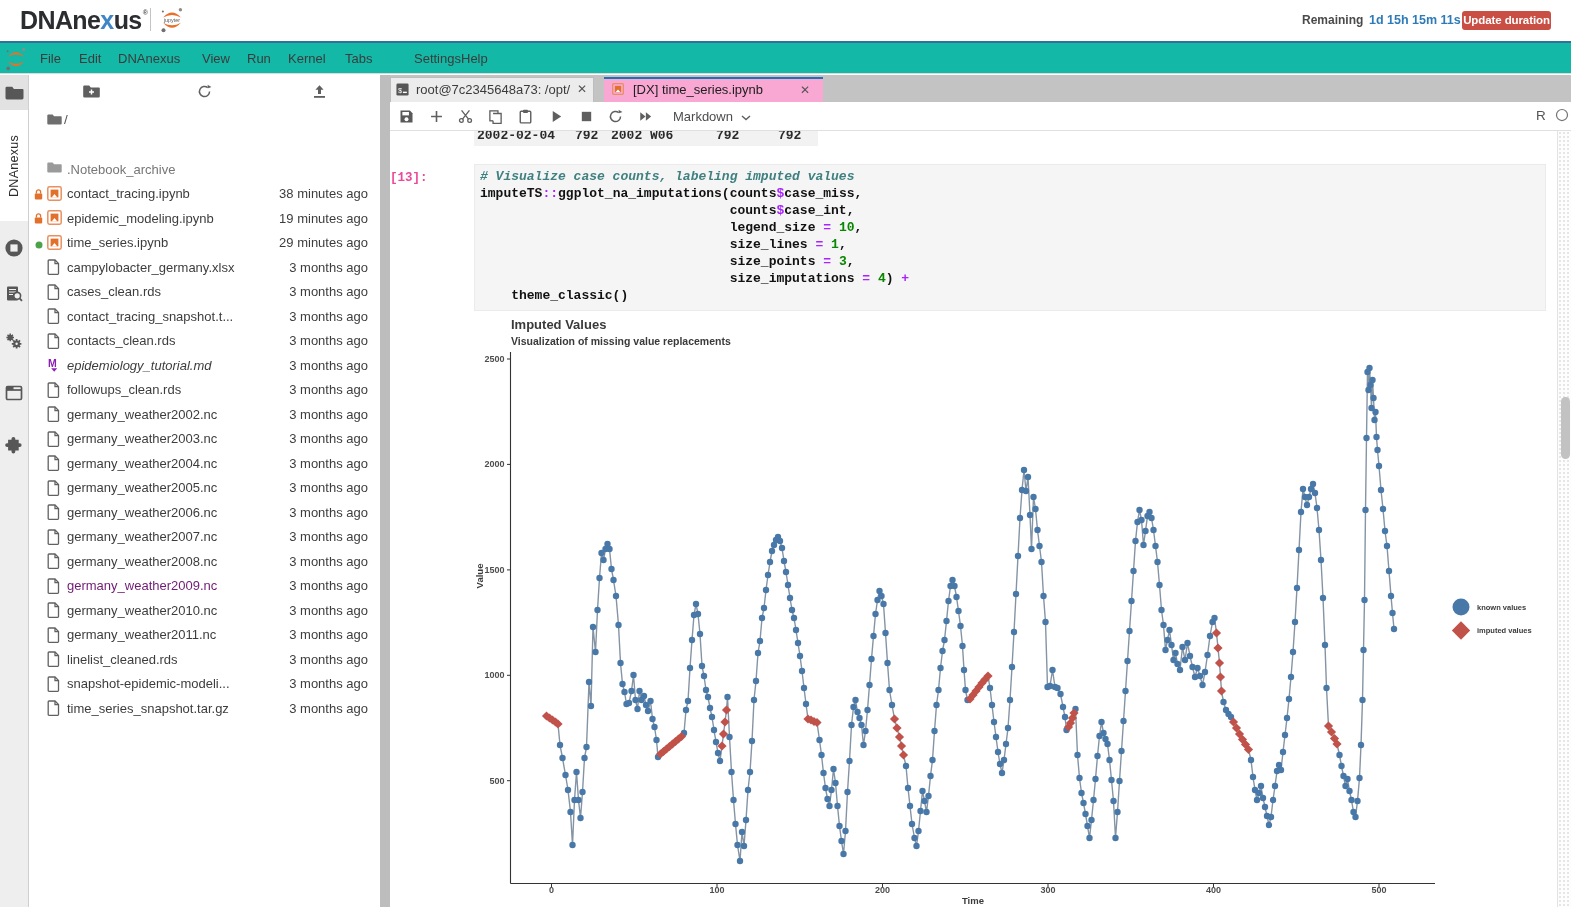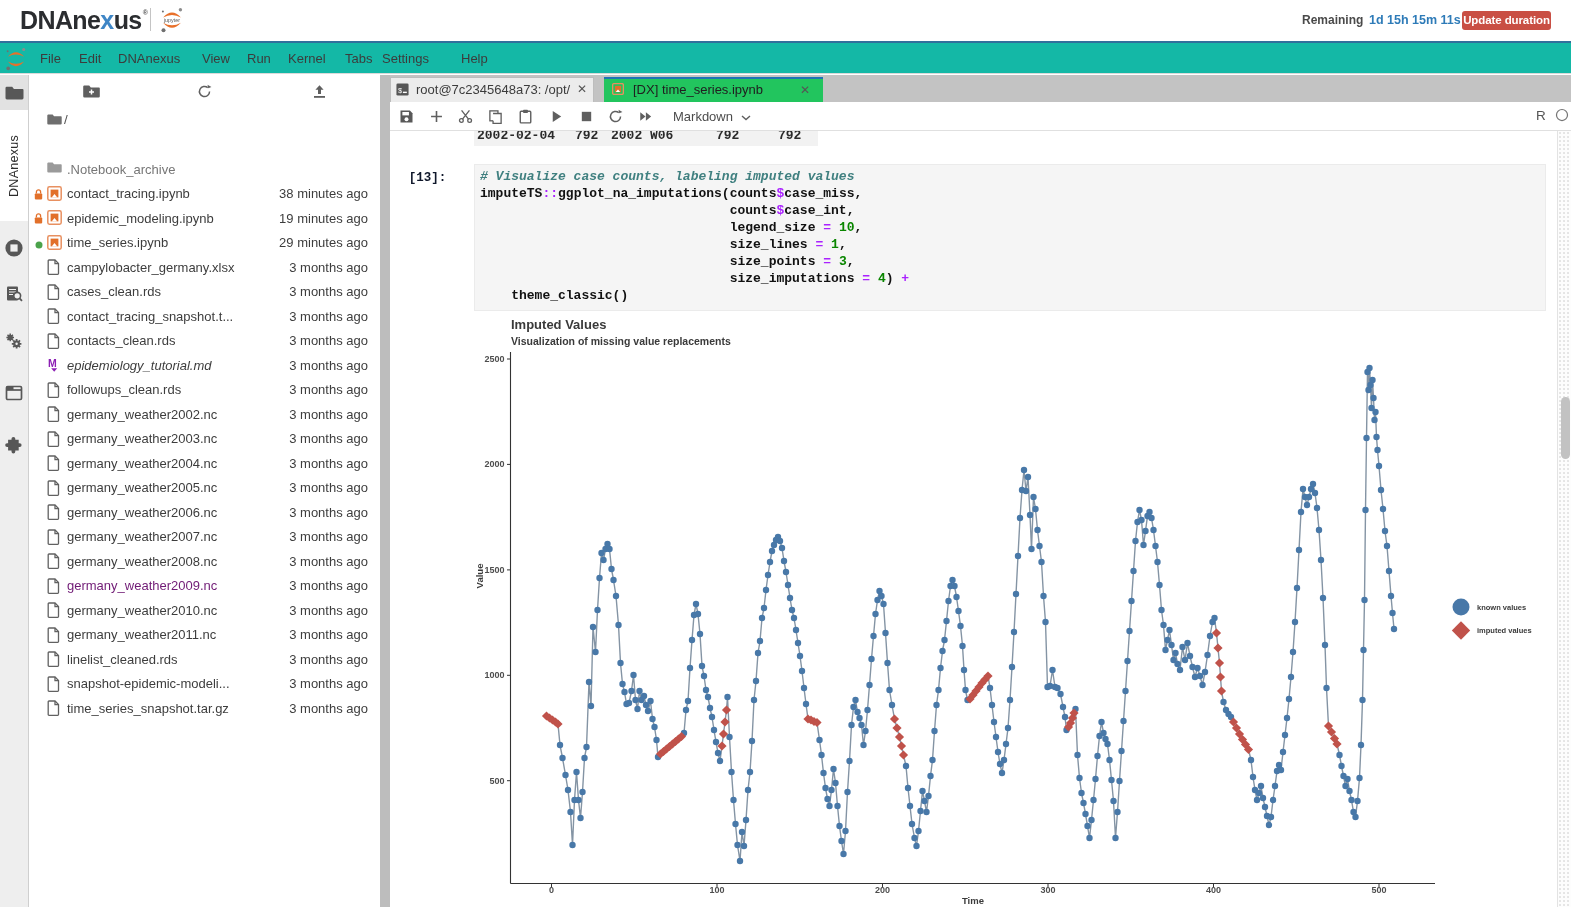--- a/index.html
+++ b/index.html
@@ -51,43 +51,43 @@
 .fwhen { position:absolute; right:13px; top:4.5px; color:#3d3d3d; }
 
 
 #splitter { position:absolute; left:380px; top:75px; width:10px; height:832px; background:#bdbdbd; }
 
 
 #main { position:absolute; left:390px; top:75px; width:1181px; height:832px; background:#fff; }
 #tabbar { position:absolute; left:0; top:0; width:1181px; height:27px; background:#c3c3c3; }
 .tab { position:absolute; top:2px; height:25px; font-size:13px; color:#3c3c3c; }
 #tab1 { left:0px; width:204px; background:#ececec; border:1px solid #bdbdbd; border-bottom:none; }
-#tab2 { left:214px; width:219px; background:#22c55e; border-top:2.5px solid #1f72b5; color:#202020; font-size:13px;padding-left:25px; }
+#tab2 { left:214px; width:219px; background:#f9a8d4; border-top:2.5px solid #1f72b5; color:#202020; font-size:13px;padding-left:25px; }
 .tabic { position:absolute; left:8px; top:5px; }
 #tab1 .tabic { left:5px; }
 .tabtxt { position:absolute; left:25px; top:4px; white-space:nowrap; }
 #tab2 .tabtxt { top:2.5px; left:29px; }
 #tab2 .tabic { top:3.5px; }
 .tabx { position:absolute; right:6px; top:4px; font-size:12px; color:#555; }
 #toolbar { position:absolute; left:0; top:27px; width:1181px; height:29px; background:#fff;
   border-bottom:1px solid #e0e0e0; }
 .tbi { position:absolute; top:7px; width:15px; height:15px; }
 .tbi svg { width:15px; height:15px; }
 #celltype { position:absolute; left:283px; top:7px; font-size:13px; color:#4c4c4c; }
 #ctcaret { position:absolute; left:351px; top:13px; width:10px; height:6px; }
 #kname { position:absolute; left:1146px; top:6px; font-size:13.5px; color:#555; }
 #kstatus { position:absolute; left:1165px; top:6px; width:14px; height:14px; }
 
 
 #content { position:absolute; left:0; top:56px; width:1166px; height:776px; background:#fff; overflow:hidden;font-weight:bold; }
 #tablerow { position:absolute; left:84px; top:0; width:344px; height:15px; background:#f2f2f2;
   overflow:hidden; font-family:"Liberation Mono",monospace; font-size:13px; color:#2b2b2b; }
 #tablerow span { position:absolute; top:-3px; }
-#cellprompt { position:absolute; left:0; top:40px; width:75px; text-align:center;
-  font-family:"Liberation Mono",monospace; font-size:12.5px; color:#0f172a; }
+#cellprompt { position:absolute; left:0; top:40px; width:75px; text-align:left;
+  font-family:"Liberation Mono",monospace; font-size:12.5px; color:#ec4899; }
 #cell { position:absolute; left:84px; top:33px; width:1072px; height:147px; background:#f5f5f5;
   border:1px solid #ebebeb; }
 #code { position:absolute; left:5px; top:3px; font-family:"Liberation Mono",monospace;
   font-size:13px; line-height:17px; color:#111; white-space:pre; }
 #code .cm { color:#408080; font-style:italic; }
 #code .op { color:#aa22ff; }
 #code .num { color:#0a8600; }
 #chartwrap { position:absolute; left:84px; top:182px; width:1069px; height:594px; }
 
 
@@ -123,21 +123,21 @@
           <circle cx="2.9" cy="4.5" r="1" fill="#6f6f6f"></circle>
           <circle cx="3.5" cy="23.3" r="2" fill="#6f6f6f"></circle>
         </svg></div>
     <span class="mitem" style="left:40px">File</span>
       <span class="mitem" style="left:79px">Edit</span>
       <span class="mitem" style="left:118px">DNAnexus</span>
       <span class="mitem" style="left:202px">View</span>
       <span class="mitem" style="left:247px">Run</span>
       <span class="mitem" style="left:288px">Kernel</span>
       <span class="mitem" style="left:345px">Tabs</span>
-      <span class="mitem" style="left:382px">Settings</span>
+      <span class="mitem" style="left:414px">Settings</span>
       <span class="mitem" style="left:461px">Help</span>
   </div>
   <div id="sidebar">
       <div id="sbsel"><svg width="19" height="15" viewBox="0 0 16 13">
           <path d="M1 1.5h5l1.5 2H15a.8.8 0 0 1 .8.8v7A1.2 1.2 0 0 1 14.6 12.5H1.4A1.2 1.2 0 0 1 0.2 11.3V2.7A1.2 1.2 0 0 1 1 1.5Z" fill="#575757"></path>
         </svg></div>
       <div id="sbdnx">DNAnexus</div>
       <div class="sbic" style="top:163px"><svg viewBox="0 0 20 20">
           <circle cx="10" cy="10" r="8.6" fill="#575757"></circle>
           <rect x="6.4" y="6.4" width="7.2" height="7.2" fill="#f0f0f0"></rect>

